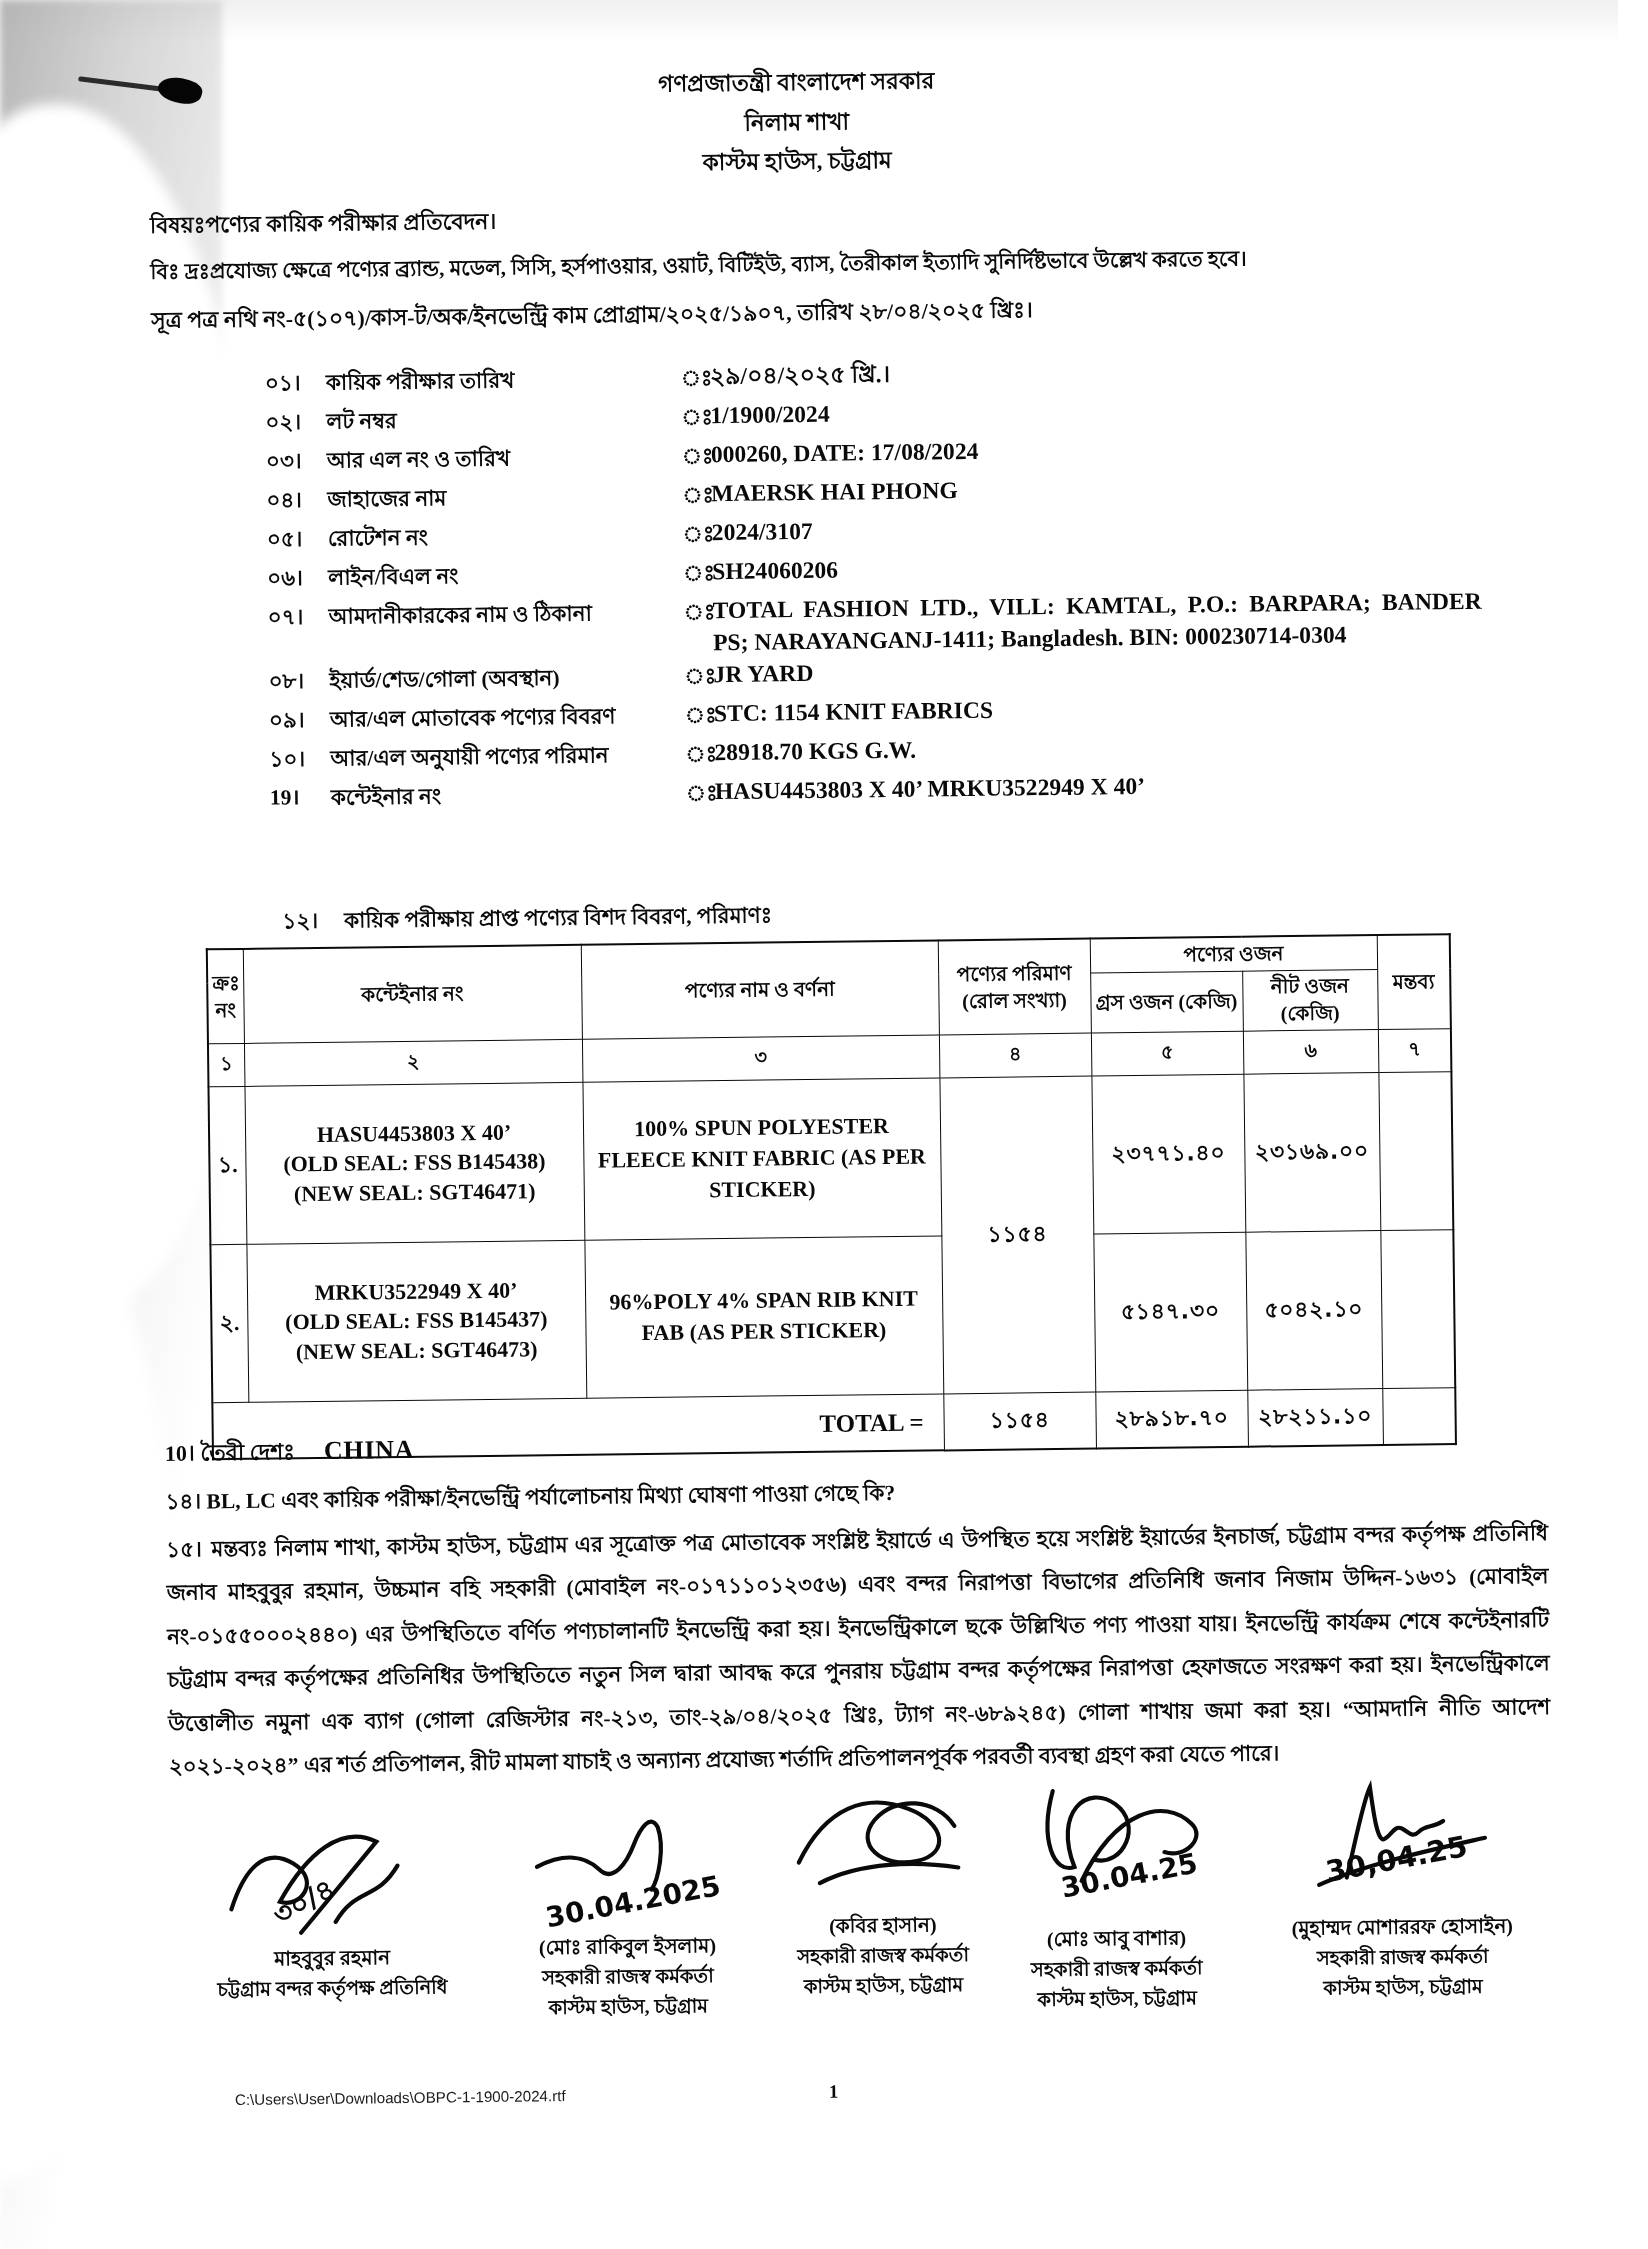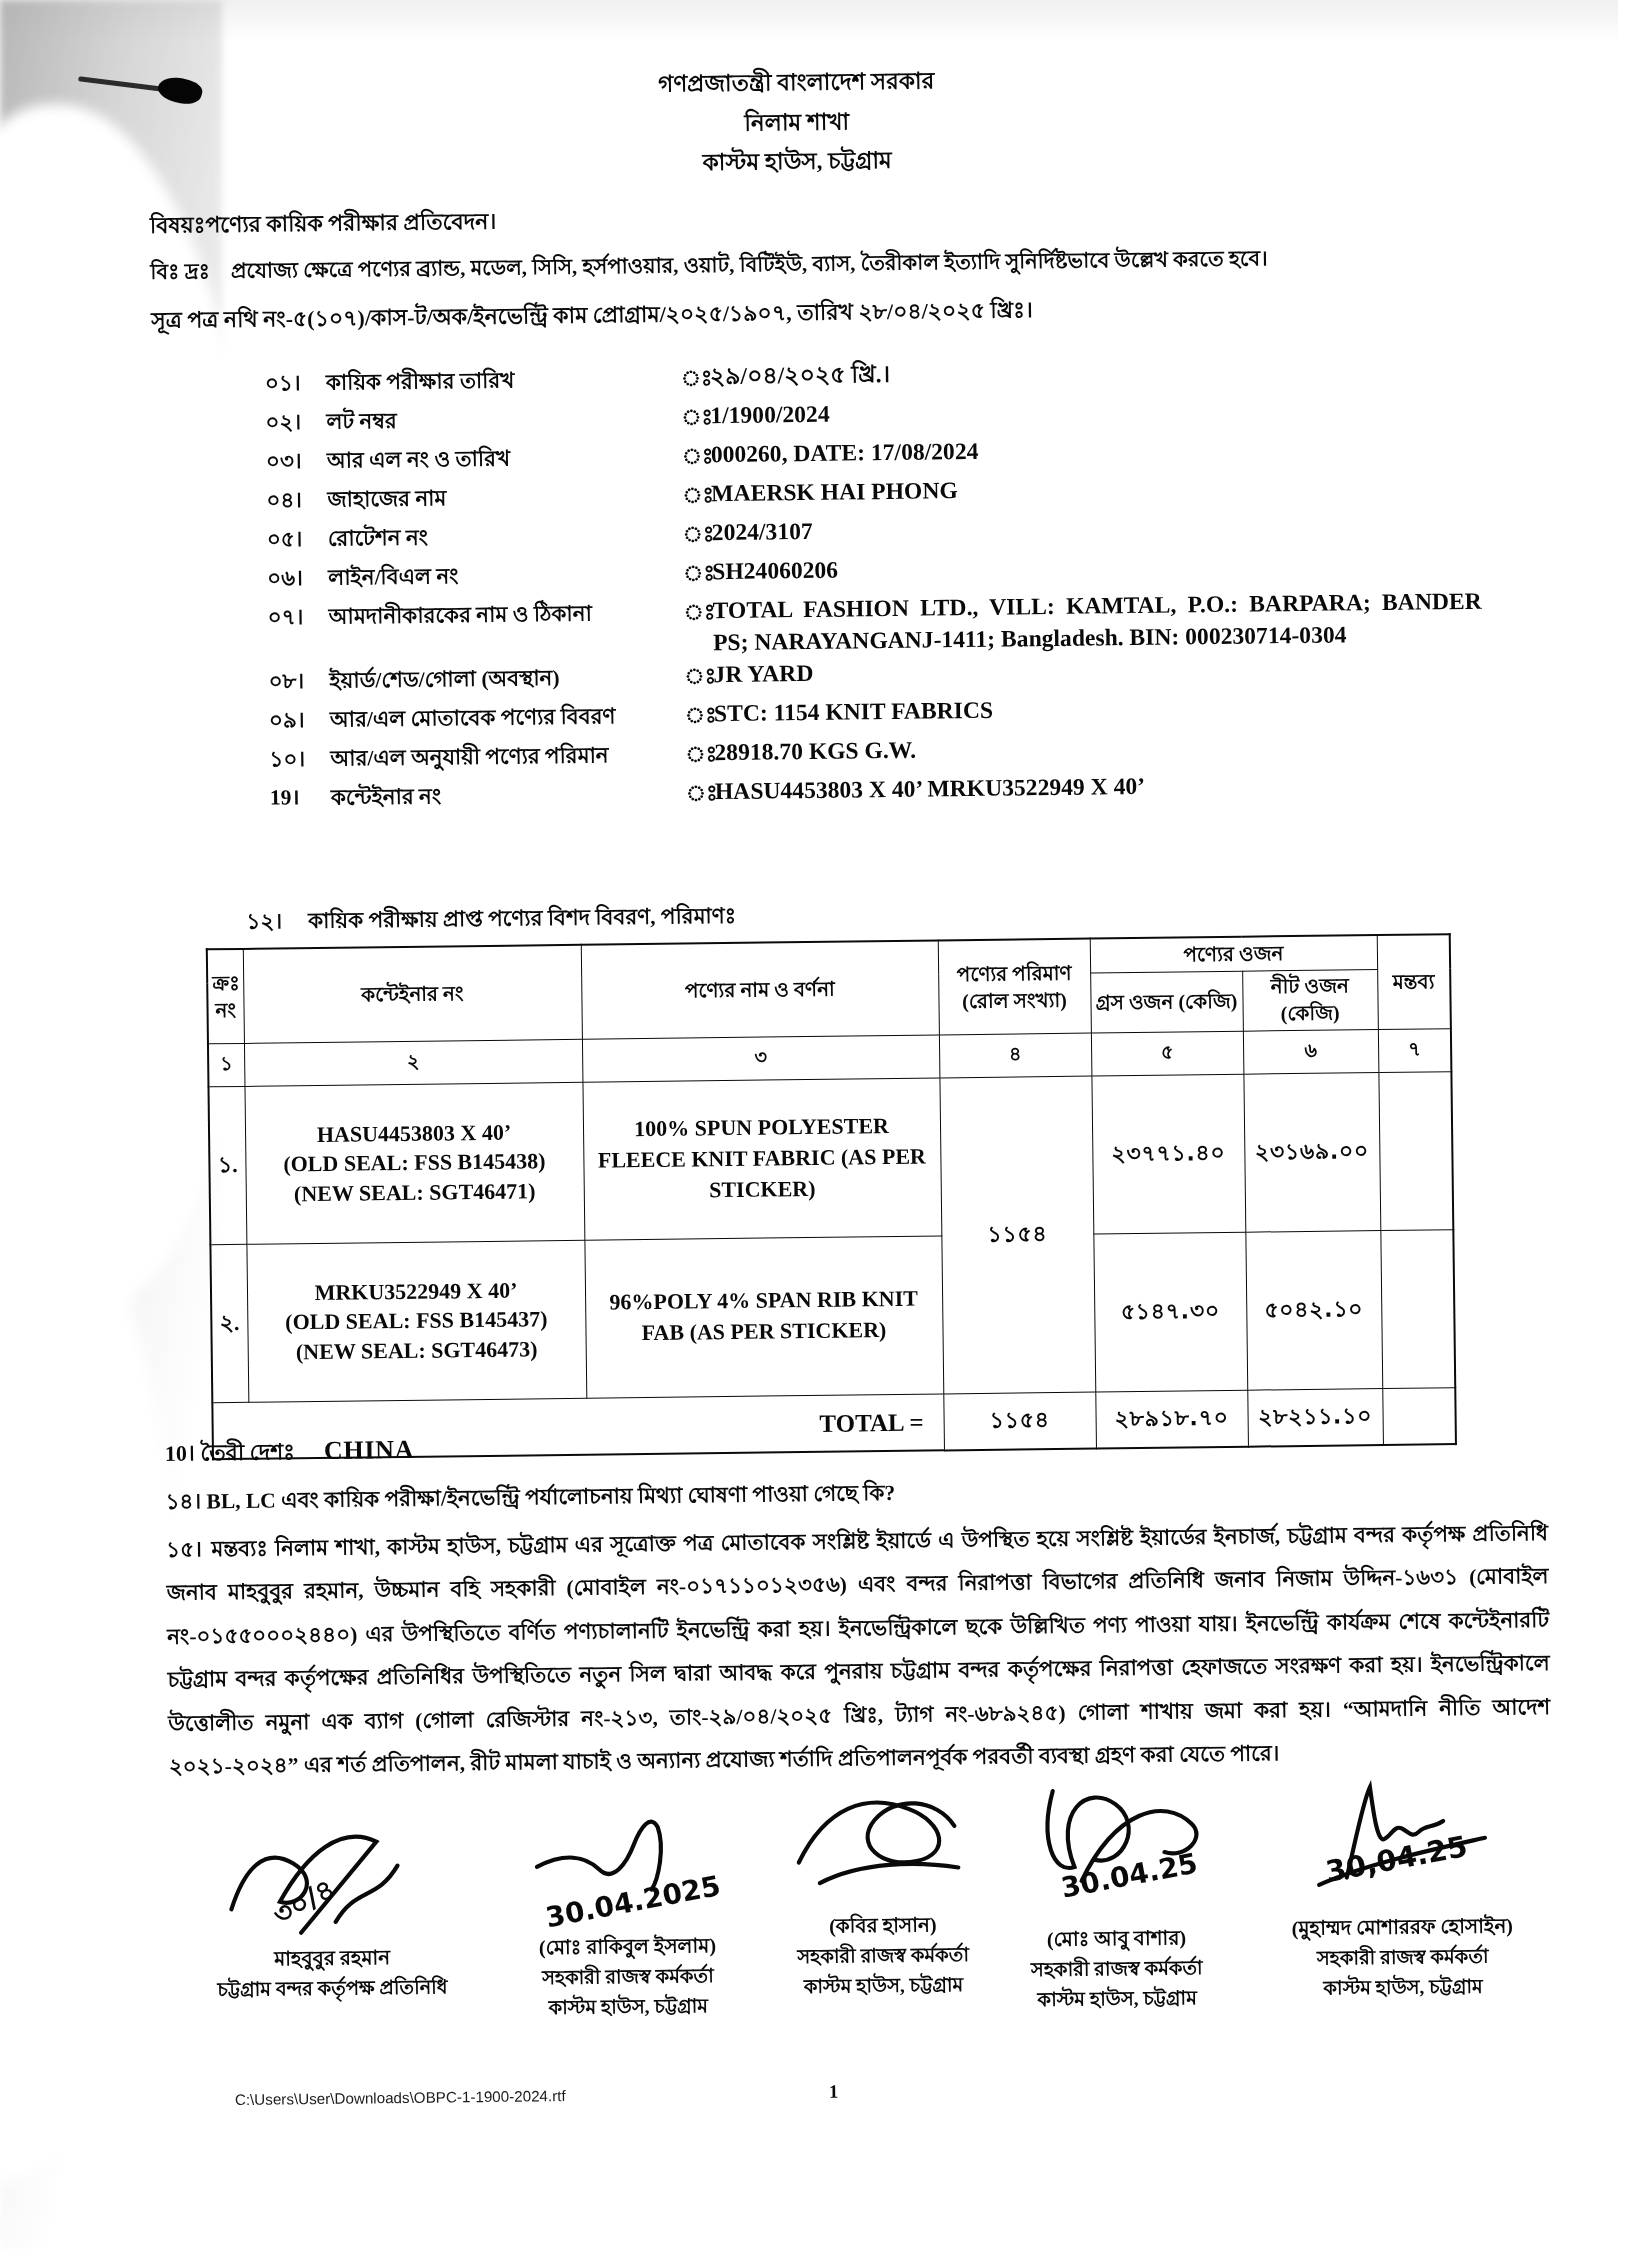--- a/index.html
+++ b/index.html
@@ -28,21 +28,21 @@
   .subject-row .lbl{}
   
   .items{position:absolute;left:274px;top:360px;width:1219px;font-size:21.5px;}
   .item-row{display:flex;align-items:flex-start;min-height:39px;}
   .item-no{width:61px;flex:none;}
   .item-label{width:355px;flex:none;}
   .item-colon{width:29px;flex:none;text-align:left;}
   .item-value{flex:1;font-size:23.6px;text-align:justify;line-height:1.35;}
   
   .sec12{position:absolute;left:249px;top:898px;font-size:21.5px;}
-  .sec12 .no{margin-right:26px;}
+  .sec12 .no{margin-right:26px;margin-left:36px;}
   table.goods{position:absolute;left:208px;top:941px;width:1243px;border-collapse:collapse;
     table-layout:fixed;}
   table.goods th,table.goods td{border:1.7px solid #0a0a0a;padding:2.8px 4.2px;vertical-align:middle;
     text-align:center;}
   table.goods{border:2.4px solid #0a0a0a;}
   th.grp{border-bottom:1.7px solid #0a0a0a;}
   .th-bn{font-size:20px;line-height:1.35;}
   .num-row td{font-size:19.4px;height:36px;font-weight:bold;}
   .cell-serial{font-size:22px;font-weight:bold;}
   .cell-cont{font-size:22px;font-weight:bold;line-height:1.35;}
@@ -85,21 +85,21 @@
   <div class="doc">
 
     <div class="hdr-line bn" style="top:64px;">গণপ্রজাতন্ত্রী বাংলাদেশ সরকার</div>
     <div class="hdr-line bn" style="top:104px;">নিলাম শাখা</div>
     <div class="hdr-line bn" style="top:143px;">কাস্টম হাউস, চট্টগ্রাম</div>
 
     <div class="subject-row bn" style="top:200px;">
       <span class="lbl">বিষয়ঃ</span><span>পণ্যের কায়িক পরীক্ষার প্রতিবেদন।</span>
     </div>
     <div class="subject-row bn" style="top:248px;font-size:21px;">
-      <span class="lbl" style="margin-right:21px;text-align:right;">বিঃ দ্রঃ</span><span>প্রযোজ্য ক্ষেত্রে পণ্যের ব্র্যান্ড, মডেল, সিসি, হর্সপাওয়ার, ওয়াট, বিটিইউ, ব্যাস, তৈরীকাল ইত্যাদি সুনির্দিষ্টভাবে উল্লেখ করতে হবে।</span>
+      <span class="lbl" style="text-align:right;">বিঃ দ্রঃ</span><span>প্রযোজ্য ক্ষেত্রে পণ্যের ব্র্যান্ড, মডেল, সিসি, হর্সপাওয়ার, ওয়াট, বিটিইউ, ব্যাস, তৈরীকাল ইত্যাদি সুনির্দিষ্টভাবে উল্লেখ করতে হবে।</span>
     </div>
     <div class="subject-row bn" style="top:295px;">সূত্র পত্র নথি নং-৫(১০৭)/কাস-ট/অক/ইনভেন্ট্রি কাম প্রোগ্রাম/২০২৫/১৯০৭, তারিখ ২৮/০৪/২০২৫ খ্রিঃ।</div>
 
     <div class="items">
       <div class="item-row">
         <span class="item-no bn">০১।</span>
         <span class="item-label bn">কায়িক পরীক্ষার তারিখ</span>
         <span class="item-colon bn">ঃ</span>
         <span class="item-value bn">২৯/০৪/২০২৫ খ্রি.।</span>
       </div>

